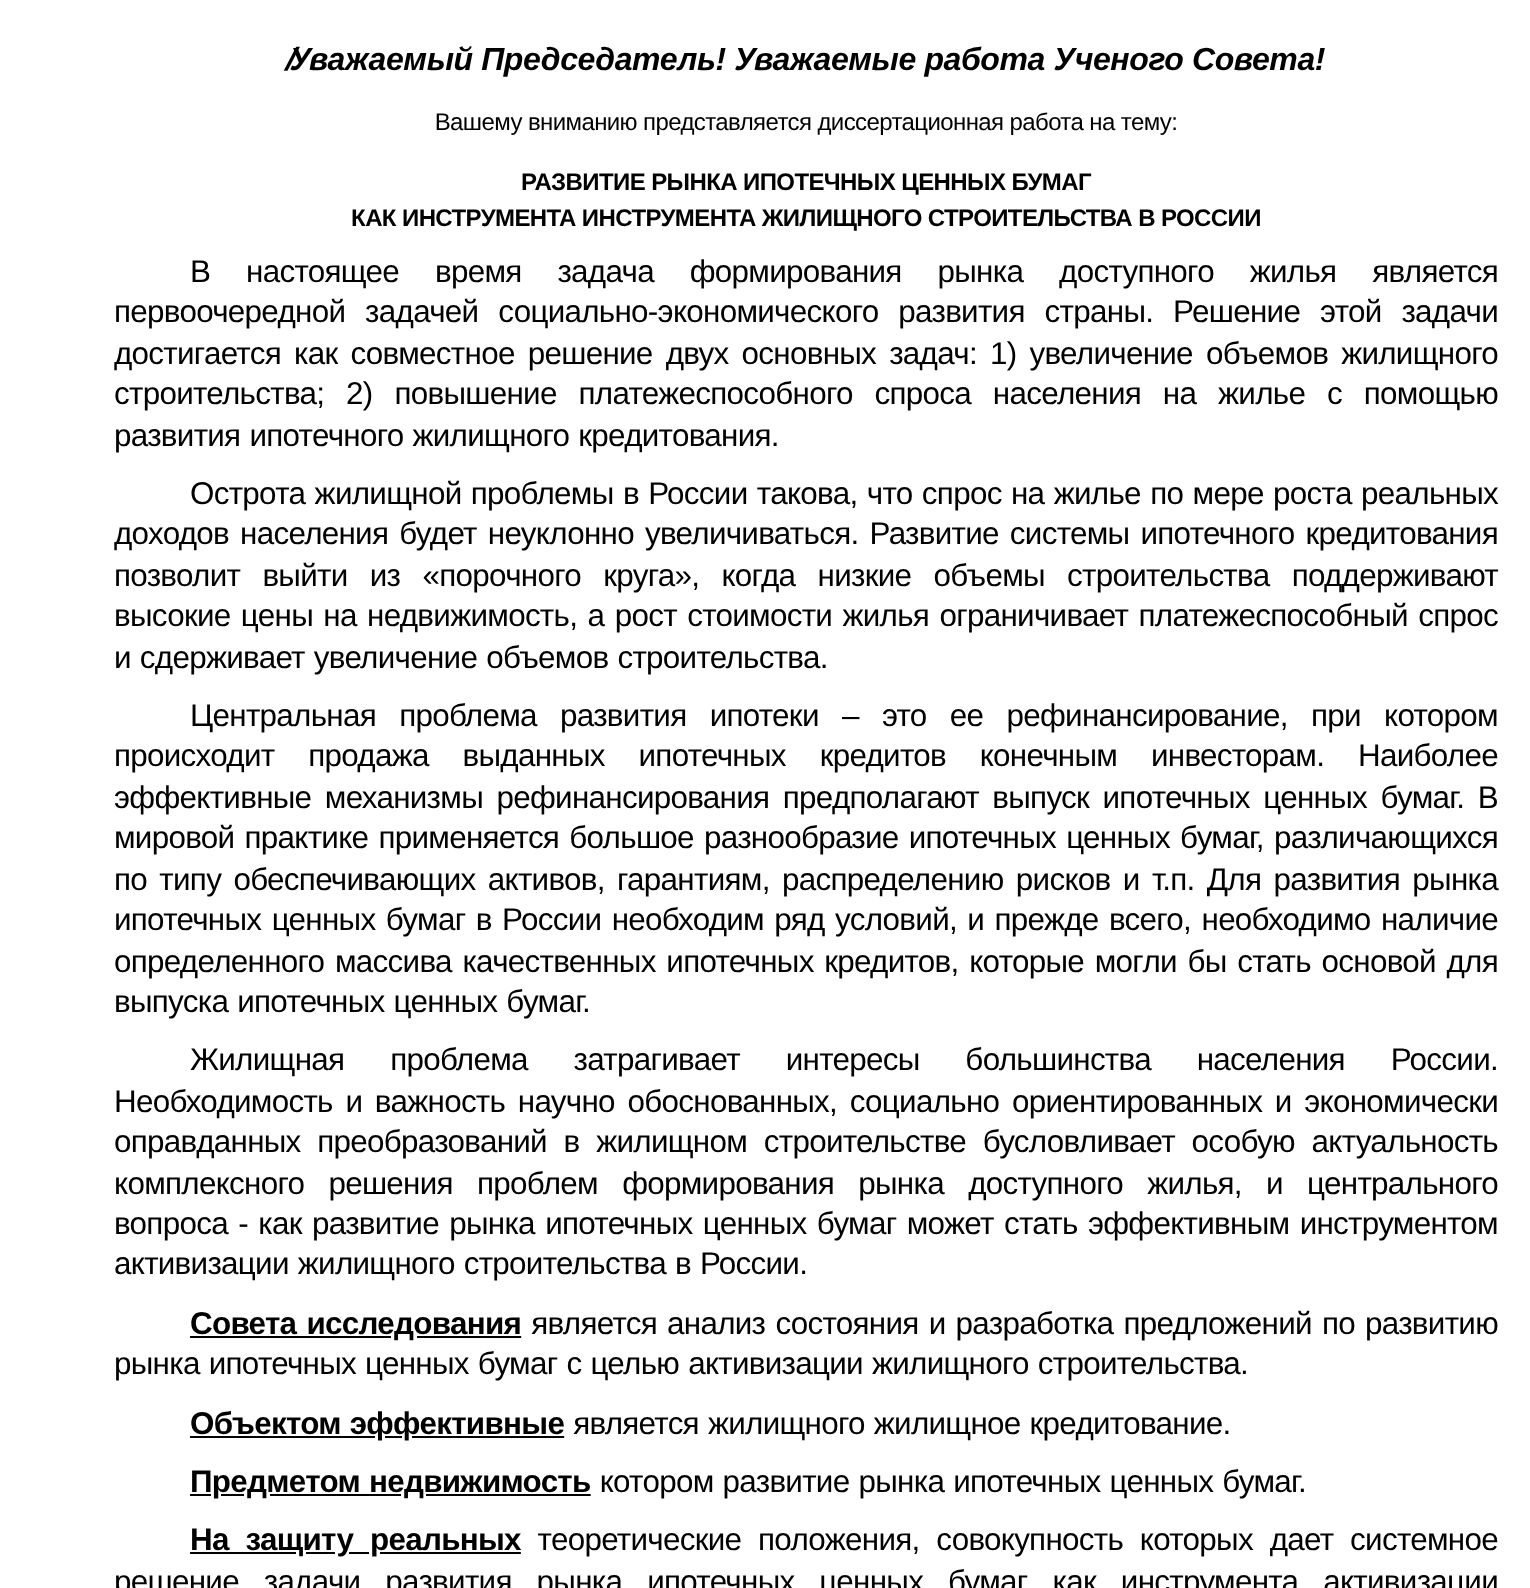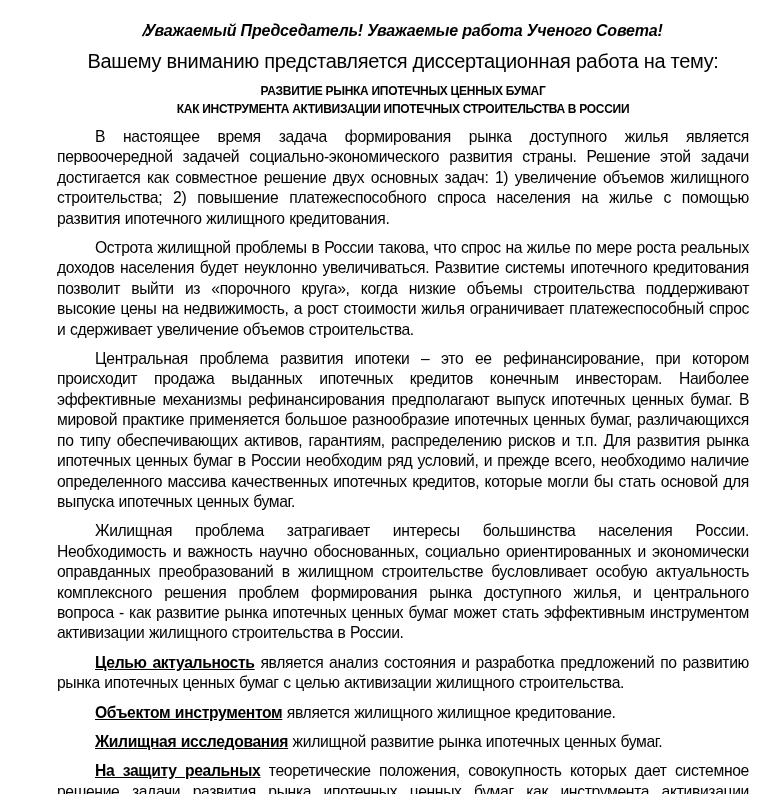--- a/index.html
+++ b/index.html
@@ -30,21 +30,21 @@
     line-height: 20px;
     letter-spacing: -0.2px;
   }
   .salutation .mark {
     display: inline-block;
     margin-right: -3px;
     transform: skewX(-8deg);
   }
   .intro {
     text-align: center;
-    font-size: 20px;
+    font-size: 12px;
     line-height: 20px;
     margin-top: 10px;
     letter-spacing: -0.3px;
   }
   .doc-title {
     text-align: center;
     font-weight: bold;
     font-size: 12px;
     line-height: 18px;
     margin-top: 11px;
@@ -68,32 +68,32 @@
 <body>
 
 <div class="page">
 
   <div class="salutation"><span class="mark">/</span><span>Уважаемый Председатель! Уважаемые работа Ученого Совета!</span></div>
 
   <div class="intro">Вашему вниманию представляется диссертационная работа на тему:</div>
 
   <div class="doc-title">
     <div>РАЗВИТИЕ РЫНКА ИПОТЕЧНЫХ ЦЕННЫХ БУМАГ</div>
-    <div>КАК ИНСТРУМЕНТА АКТИВИЗАЦИИ ИПОТЕЧНЫХ СТРОИТЕЛЬСТВА В РОССИИ</div>
+    <div>КАК ИНСТРУМЕНТА ИНСТРУМЕНТА ЖИЛИЩНОГО СТРОИТЕЛЬСТВА В РОССИИ</div>
   </div>
 
   <p class="body-par"><span class="lead"></span><span>В настоящее время задача формирования рынка доступного жилья является первоочередной задачей социально-экономического развития страны. Решение этой задачи достигается как совместное решение двух основных задач: 1) увеличение объемов жилищного строительства; 2) повышение платежеспособного спроса населения на жилье с помощью развития ипотечного жилищного кредитования.</span></p>
 
   <p class="body-par"><span class="lead"></span><span>Острота жилищной проблемы в России такова, что спрос на жилье по мере роста реальных доходов населения будет неуклонно увеличиваться. Развитие системы ипотечного кредитования позволит выйти из «порочного круга», когда низкие объемы строительства поддерживают высокие цены на недвижимость, а рост стоимости жилья ограничивает платежеспособный спрос и сдерживает увеличение объемов строительства.</span></p>
 
   <p class="body-par"><span class="lead"></span><span>Центральная проблема развития ипотеки – это ее рефинансирование, при котором происходит продажа выданных ипотечных кредитов конечным инвесторам. Наиболее эффективные механизмы рефинансирования предполагают выпуск ипотечных ценных бумаг.  В мировой практике применяется большое разнообразие ипотечных ценных бумаг, различающихся по типу обеспечивающих активов, гарантиям, распределению рисков и т.п. Для развития рынка ипотечных ценных бумаг в России необходим ряд условий, и прежде всего, необходимо наличие определенного массива качественных ипотечных кредитов, которые могли бы стать основой для выпуска ипотечных ценных бумаг.</span></p>
 
   <p class="body-par"><span class="lead"></span><span>Жилищная проблема затрагивает интересы большинства населения России. Необходимость и важность научно обоснованных, социально ориентированных и экономически оправданных преобразований в жилищном строительстве бусловливает особую актуальность комплексного решения проблем формирования рынка доступного жилья, и центрального вопроса - как развитие рынка ипотечных ценных бумаг может стать эффективным инструментом активизации жилищного строительства в России.</span></p>
 
-  <p class="body-par"><span class="lead">Целью актуальность</span><span> является анализ состояния и разработка предложений по развитию рынка ипотечных ценных бумаг  с целью активизации жилищного строительства.</span></p>
+  <p class="body-par"><span class="lead">Совета исследования</span><span> является анализ состояния и разработка предложений по развитию рынка ипотечных ценных бумаг  с целью активизации жилищного строительства.</span></p>
 
-  <p class="body-par"><span class="lead">Объектом инструментом</span><span> является жилищного жилищное кредитование.</span></p>
+  <p class="body-par"><span class="lead">Объектом эффективные</span><span> является жилищного жилищное кредитование.</span></p>
 
-  <p class="body-par"><span class="lead">Жилищная исследования</span><span> жилищной развитие рынка ипотечных ценных бумаг.</span></p>
+  <p class="body-par"><span class="lead">Предметом недвижимость</span><span> котором развитие рынка ипотечных ценных бумаг.</span></p>
 
   <p class="body-par"><span class="lead">На защиту реальных</span><span> теоретические положения, совокупность которых дает системное решение задачи развития рынка ипотечных ценных бумаг как инструмента активизации жилищного строительства  в России с учетом мирового опыта ипотечных ценных бумаг  и пакета новых законов по формированию рынка доступного жилья, в том числе:</span></p>
 
 </div>
 
 </body></html>

